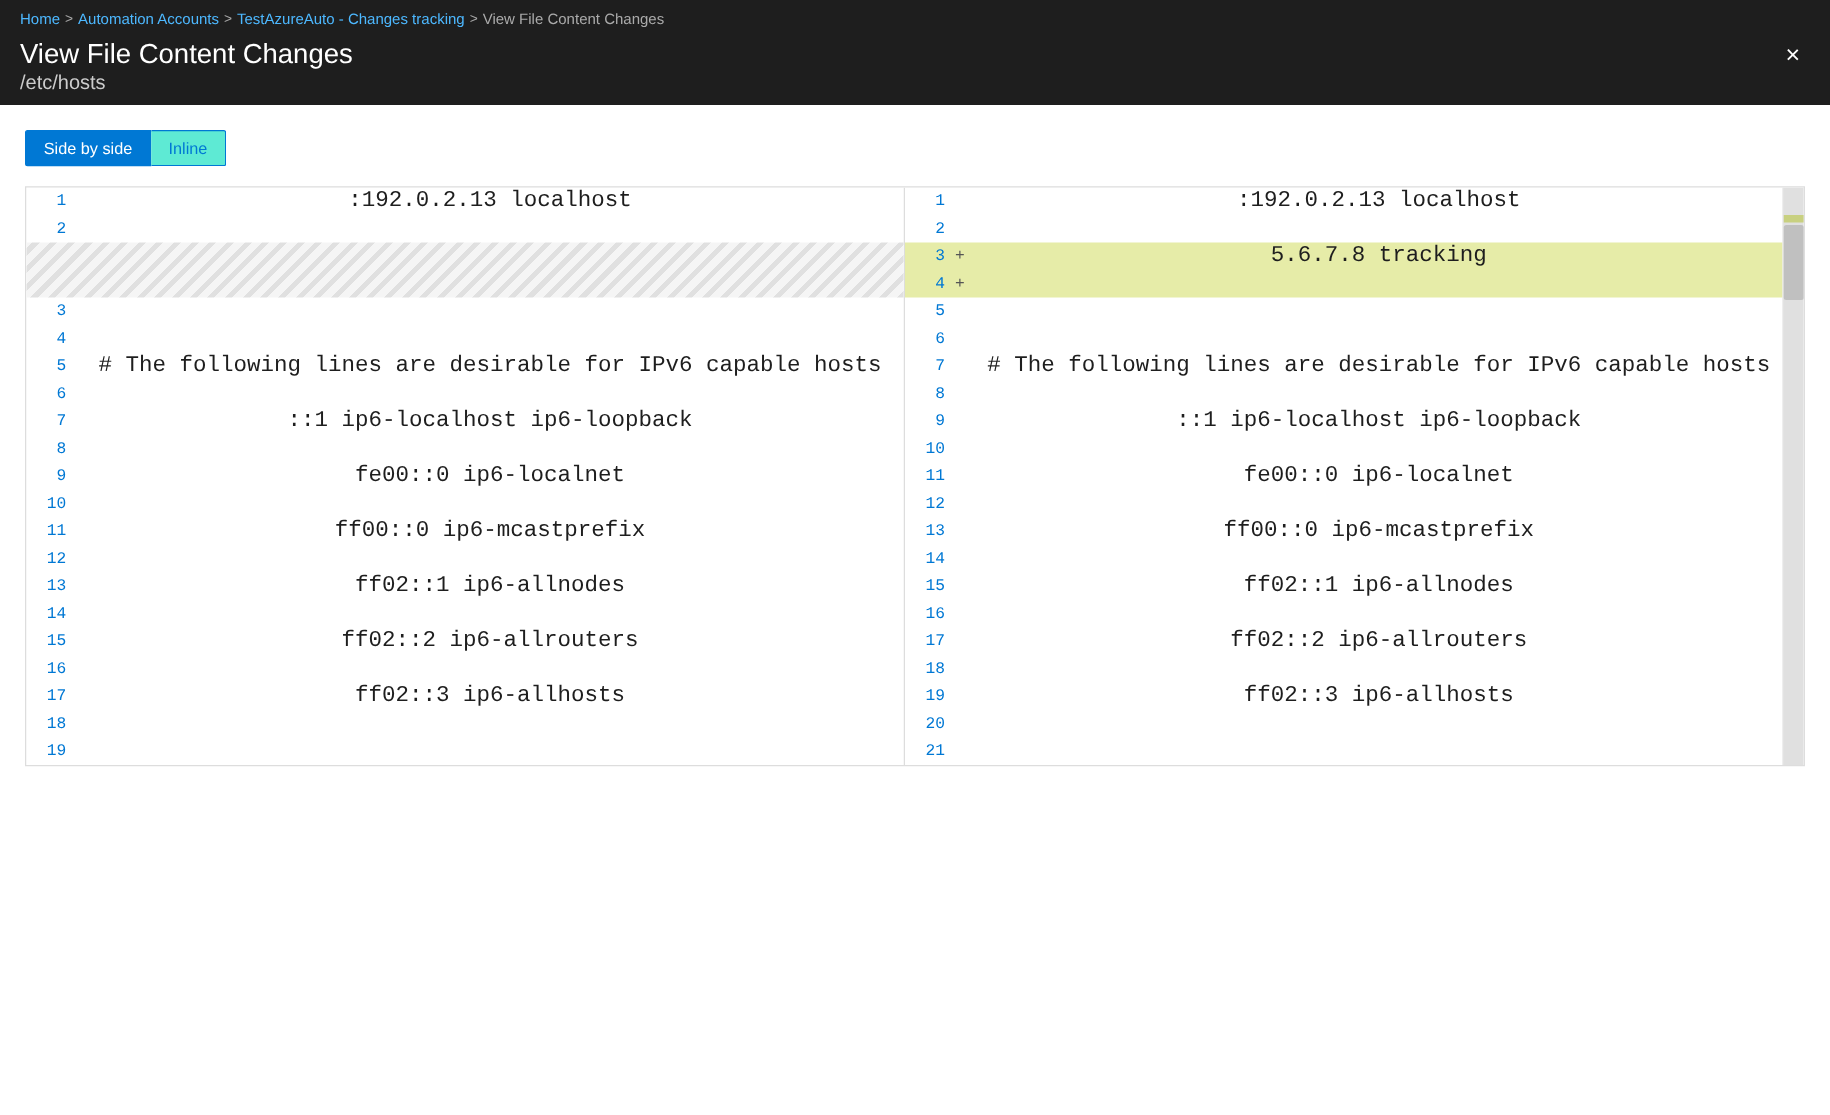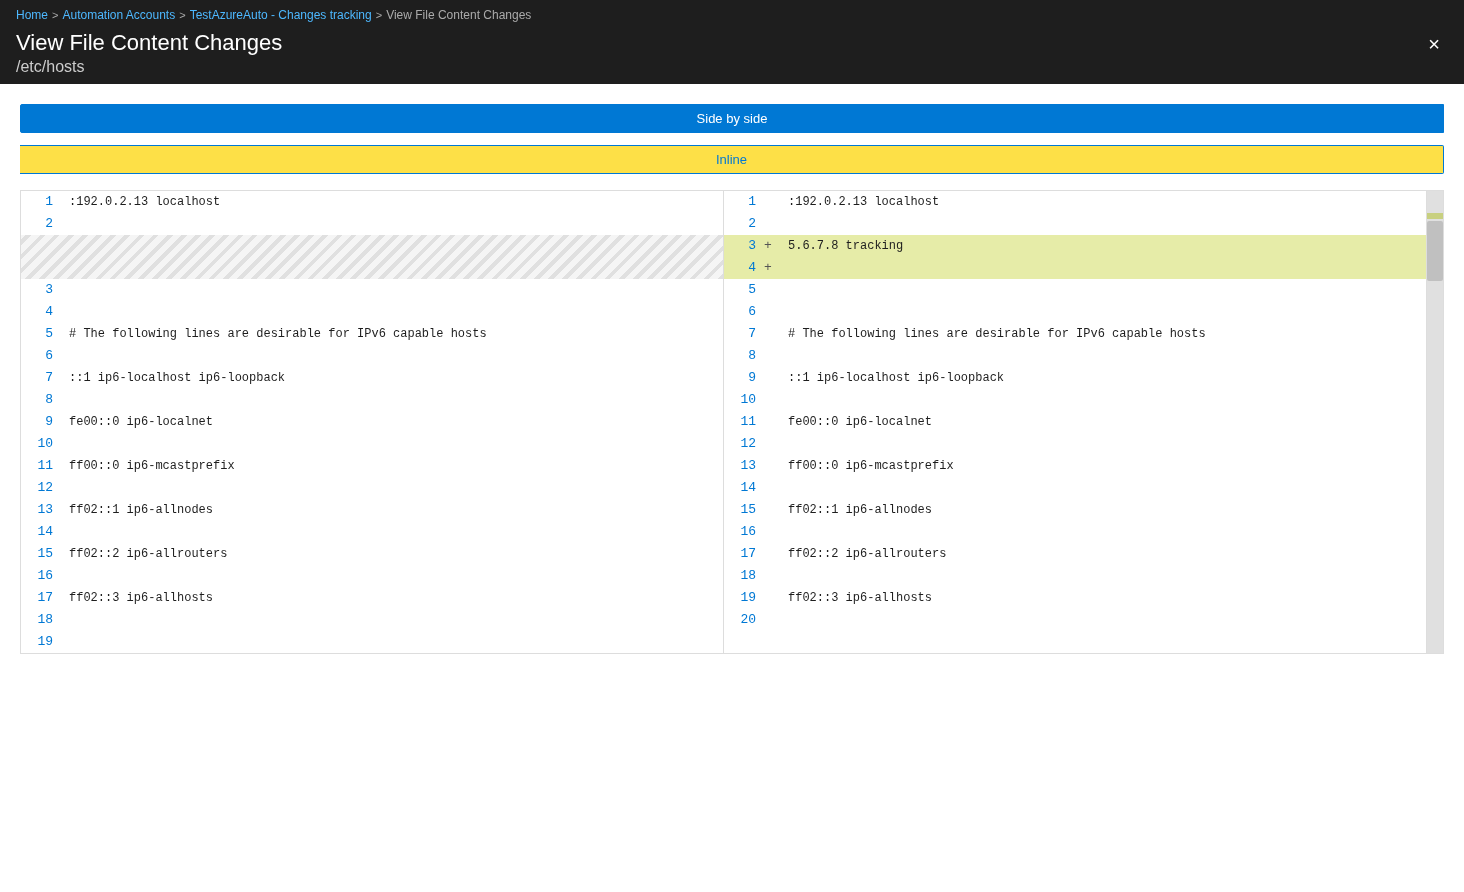--- a/index.html
+++ b/index.html
@@ -69,29 +69,28 @@
       background: #fff;
       margin: 0;
       padding: 20px 20px 20px 20px;
       min-height: 820px;
     }
 
     
     .view-toggle {
       display: flex;
       margin-bottom: 16px;
-      gap: 12px;
-      flex-direction: column;
+      gap: 0;
     }
     .toggle-btn {
       padding: 6px 14px;
       font-size: 13px;
       border: 1px solid #0078d4;
       cursor: pointer;
-      background: #fde047;
+      background: #5eead4;
       color: #0078d4;
     }
     .toggle-btn.active {
       background: #0078d4;
       color: #fff;
     }
     .toggle-btn:first-child {
       border-radius: 2px 0 0 2px;
     }
     .toggle-btn:last-child {
@@ -156,22 +155,23 @@
       font-size: 13px;
       line-height: 22px;
       flex-shrink: 0;
     }
 
     .line-content {
       flex: 1;
       padding: 0 8px;
       white-space: pre;
       color: #1e1e1e;
-      font-size: 12px;
+      font-size: 18px;
       line-height: 22px;
+      text-align: center;
     }
 
     
     .scrollbar-track {
       width: 16px;
       background: #e0e0e0;
       flex-shrink: 0;
       position: relative;
     }
     .scrollbar-thumb {
@@ -397,20 +397,25 @@
         <div class="diff-line">
           <span class="line-num">19</span>
           <span class="line-marker"></span>
           <span class="line-content">ff02::3 ip6-allhosts</span>
         </div>
         <div class="diff-line">
           <span class="line-num">20</span>
           <span class="line-marker"></span>
           <span class="line-content"></span>
         </div>
+        <div class="diff-line">
+          <span class="line-num">21</span>
+          <span class="line-marker"></span>
+          <span class="line-content"></span>
+        </div>
       </div>
 
     <div class="scrollbar-track">
       <div class="scrollbar-marker"></div>
       <div class="scrollbar-thumb"></div>
     </div>
 
   </div>
 </div>
 

